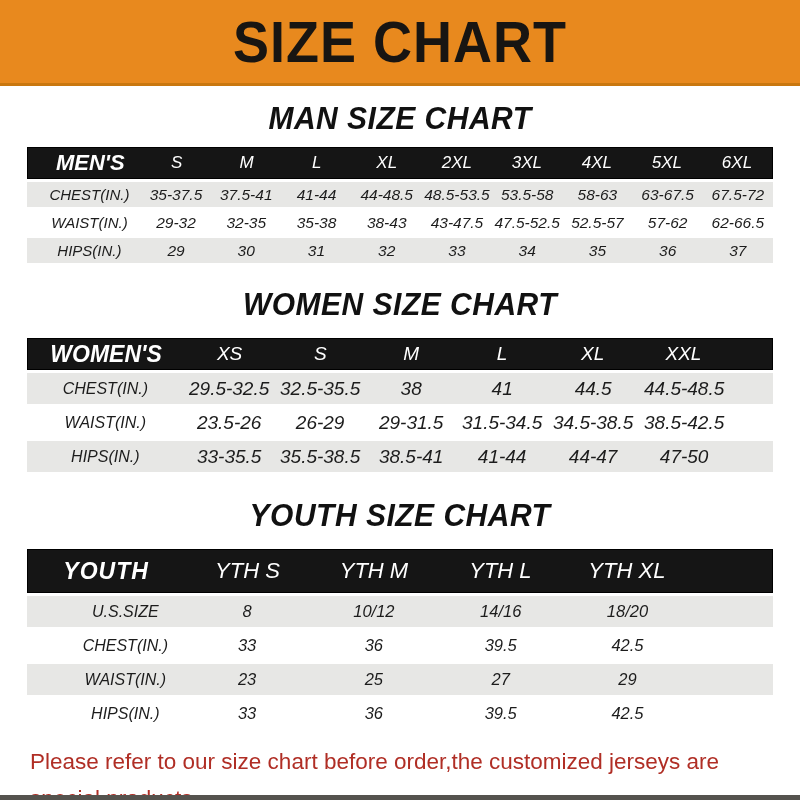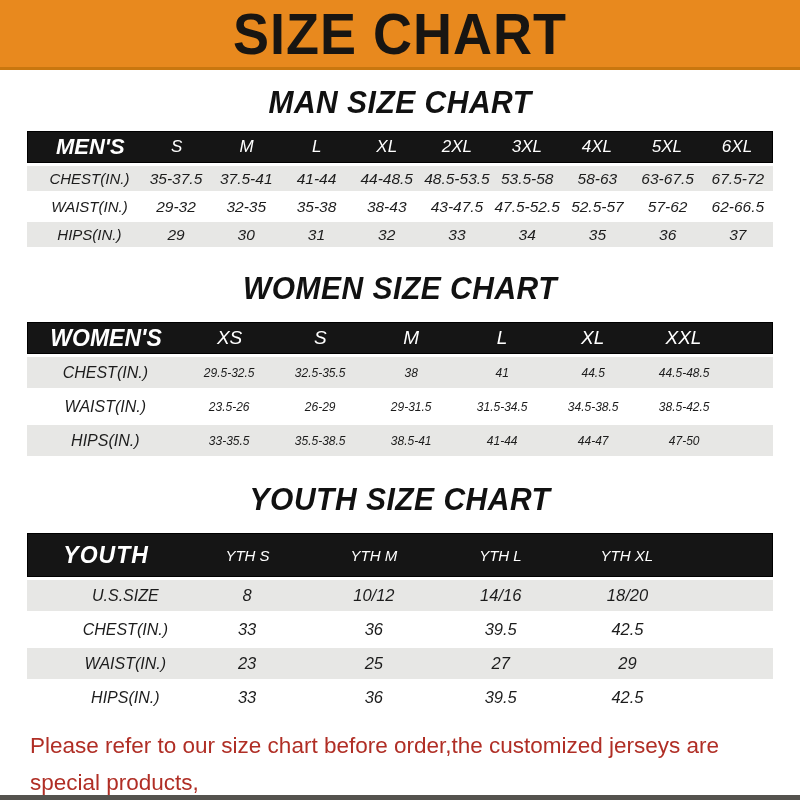--- a/index.html
+++ b/index.html
@@ -7,21 +7,21 @@
   body {
     font-family: "Liberation Sans", sans-serif;
     background: #ffffff;
     position: relative;
     overflow: hidden;
     color: #1c1c1c;
   }
 
   
   .banner {
-    height: 70px;
+    height: 86px;
     background: var(--banner-bg, #E8891E);
     border-bottom: 3px solid #c9770f;
     display: flex;
     align-items: center;
     justify-content: center;
   }
   .banner h1 {
     font-size: 54px;
     font-weight: bold;
     letter-spacing: 1px;
@@ -70,28 +70,28 @@
   .men .t-label { font-size: 15px; }
   .men .t-value { font-size: 15.5px; }
 
   
   .women .t-row { grid-template-columns: 21% repeat(6, 12.2%) auto; }
   .women .t-head { height: 32px; }
   .women .t-body { height: 31px; }
   .women .t-corner { font-size: 23px; font-weight: bold; }
   .women .t-colhead { font-size: 19px; }
   .women .t-label { font-size: 16px; }
-  .women .t-value { font-size: 12px; }
+  .women .t-value { font-size: 19px; }
 
   
   .youth .t-row { grid-template-columns: 21% repeat(4, 17%) auto; }
   .youth .t-head { height: 44px; }
   .youth .t-body { height: 31px; }
   .youth .t-corner { font-size: 23px; font-weight: bold; letter-spacing: 1px; }
-  .youth .t-colhead { font-size: 15px; }
+  .youth .t-colhead { font-size: 22px; }
   .youth .t-label { font-size: 16px; padding-left: 40px; }
   .youth .t-value { font-size: 16.5px; }
 
   
   .footer-note {
     margin: 14px 30px 0;
     color: var(--footer-red, #B02E25);
     font-size: 22.5px;
     line-height: 1.65;
   }

